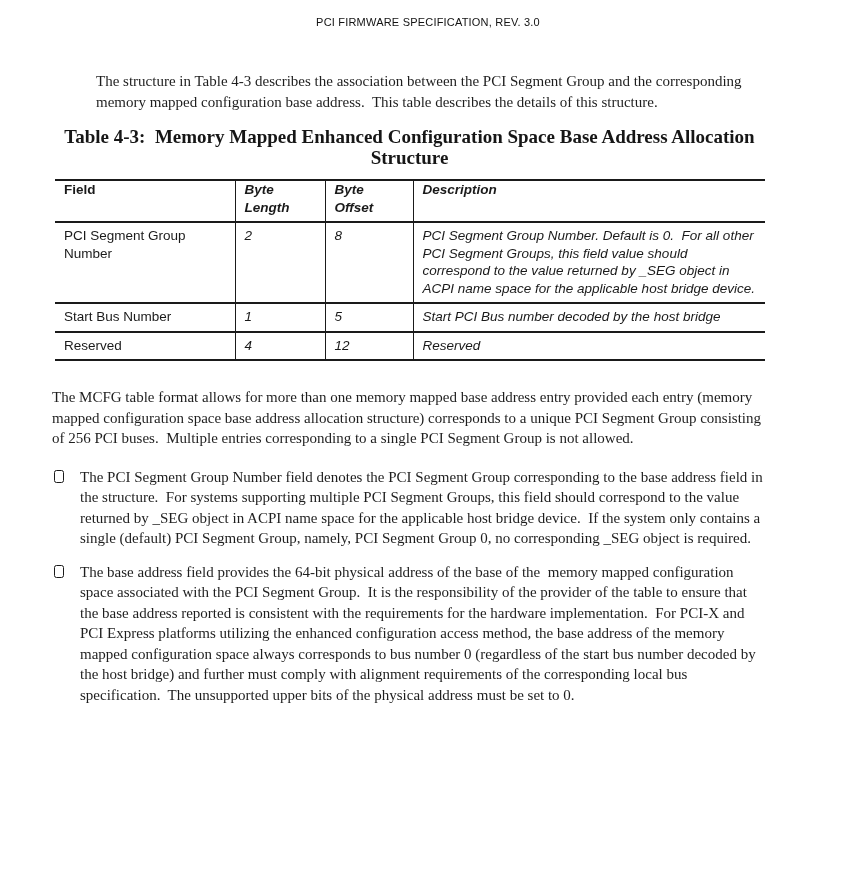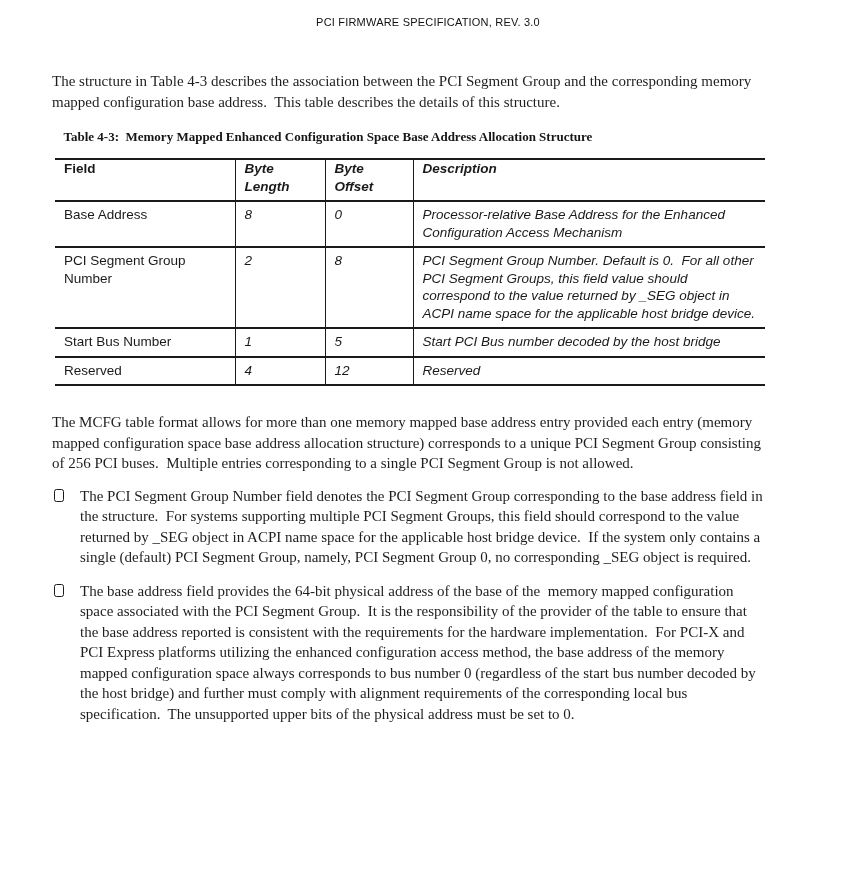--- a/index.html
+++ b/index.html
@@ -22,25 +22,26 @@
   .content {
     width: 715px;
     margin-left: 52px;
   }
   .body-par {
     margin: 0;
     font-size: 15px;
     line-height: 20.5px;
     white-space: pre-wrap;
   }
-  .intro { margin-top: 43px; }
+  .intro { margin-top: 43px; margin-left: 44px; }
   .table-caption {
     font-weight: bold;
-    font-size: 13px;
+    font-size: 19px;
     line-height: 21px;
+    text-align: center;
     max-width: 692px;
     margin: 14px auto 11px;
     white-space: pre-wrap;
     color: #161616;
   }
   table.spec {
     border-collapse: collapse;
     table-layout: fixed;
     width: 710px;
     margin-left: 3px;
@@ -55,21 +56,21 @@
     text-align: left;
     padding: 4px 9px 5px 9px;
     white-space: pre-wrap;
     color: #1a1a1a;
   }
   table.spec thead th { font-weight: bold; padding-top: 0; }
   table.spec tbody td { border-top: 2px solid #1a1a1a; }
   .vsep { border-left: 1.5px solid #1a1a1a; font-style: italic; }
   .num { text-align: center; }
   .after-table { margin-top: 26px; }
-  .bullet-list { margin-top: 12px; }
+  .bullet-list { margin-top: 18px; }
   .bullet-item {
     position: relative;
     padding-left: 28px;
     margin-top: 13px;
   }
   .bullet-item:first-child { margin-top: 0; }
   .bullet-square {
     position: absolute;
     left: 2px; top: 3px;
     width: 10px; height: 13px;
@@ -99,26 +100,20 @@
     <thead>
       <tr>
         <th>Field</th>
         <th class="vsep">Byte Length</th>
         <th class="vsep">Byte Offset</th>
         <th class="vsep">Description</th>
       </tr>
     </thead>
     <tbody>
       <tr>
-        <td>Base Address</td>
-        <td class="vsep num">8</td>
-        <td class="vsep num">0</td>
-        <td class="vsep">Processor-relative Base Address for the Enhanced Configuration Access Mechanism</td>
-      </tr>
-      <tr>
         <td>PCI Segment Group Number</td>
         <td class="vsep num">2</td>
         <td class="vsep num">8</td>
         <td class="vsep">PCI Segment Group Number. Default is 0.  For all other PCI Segment Groups, this field value should correspond to the value returned by _SEG object in ACPI name space for the applicable host bridge device.</td>
       </tr>
       <tr>
         <td>Start Bus Number</td>
         <td class="vsep num">1</td>
         <td class="vsep num">5</td>
         <td class="vsep">Start PCI Bus number decoded by the host bridge</td>

